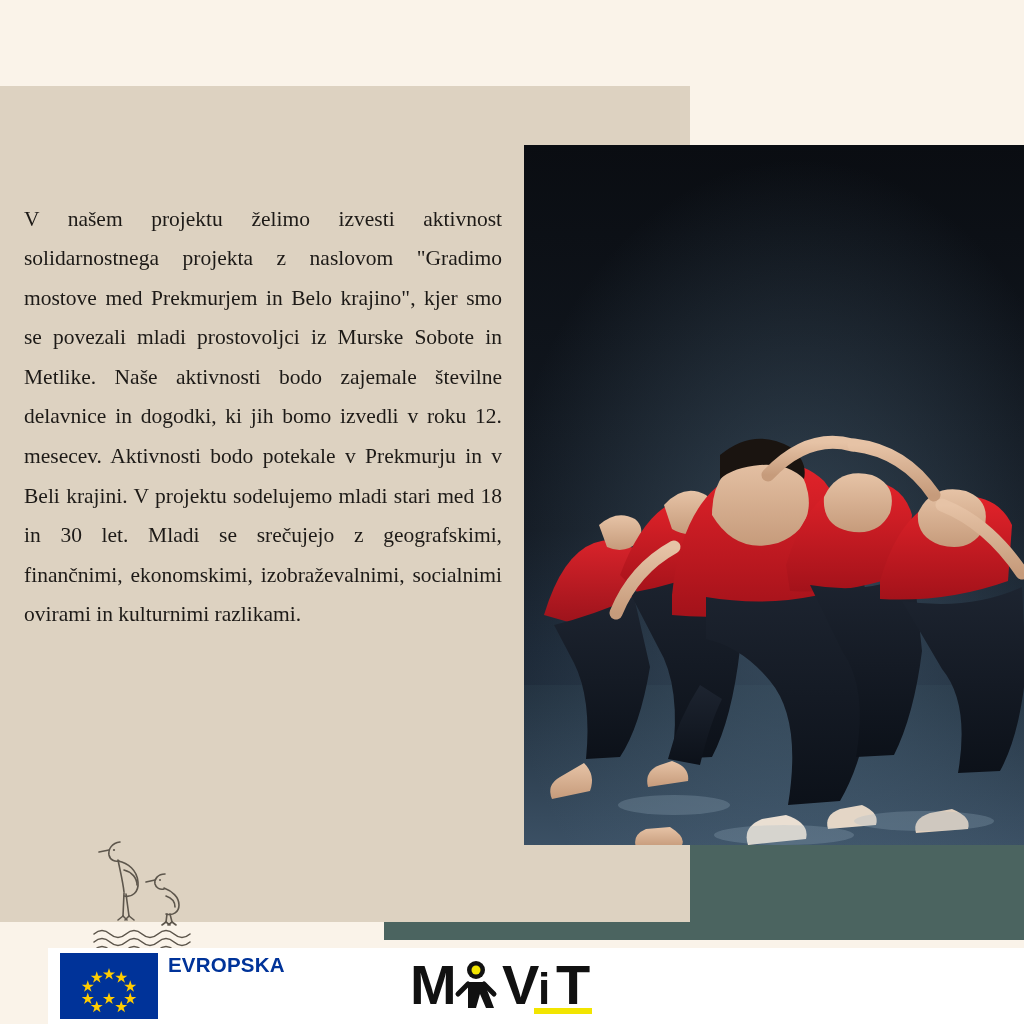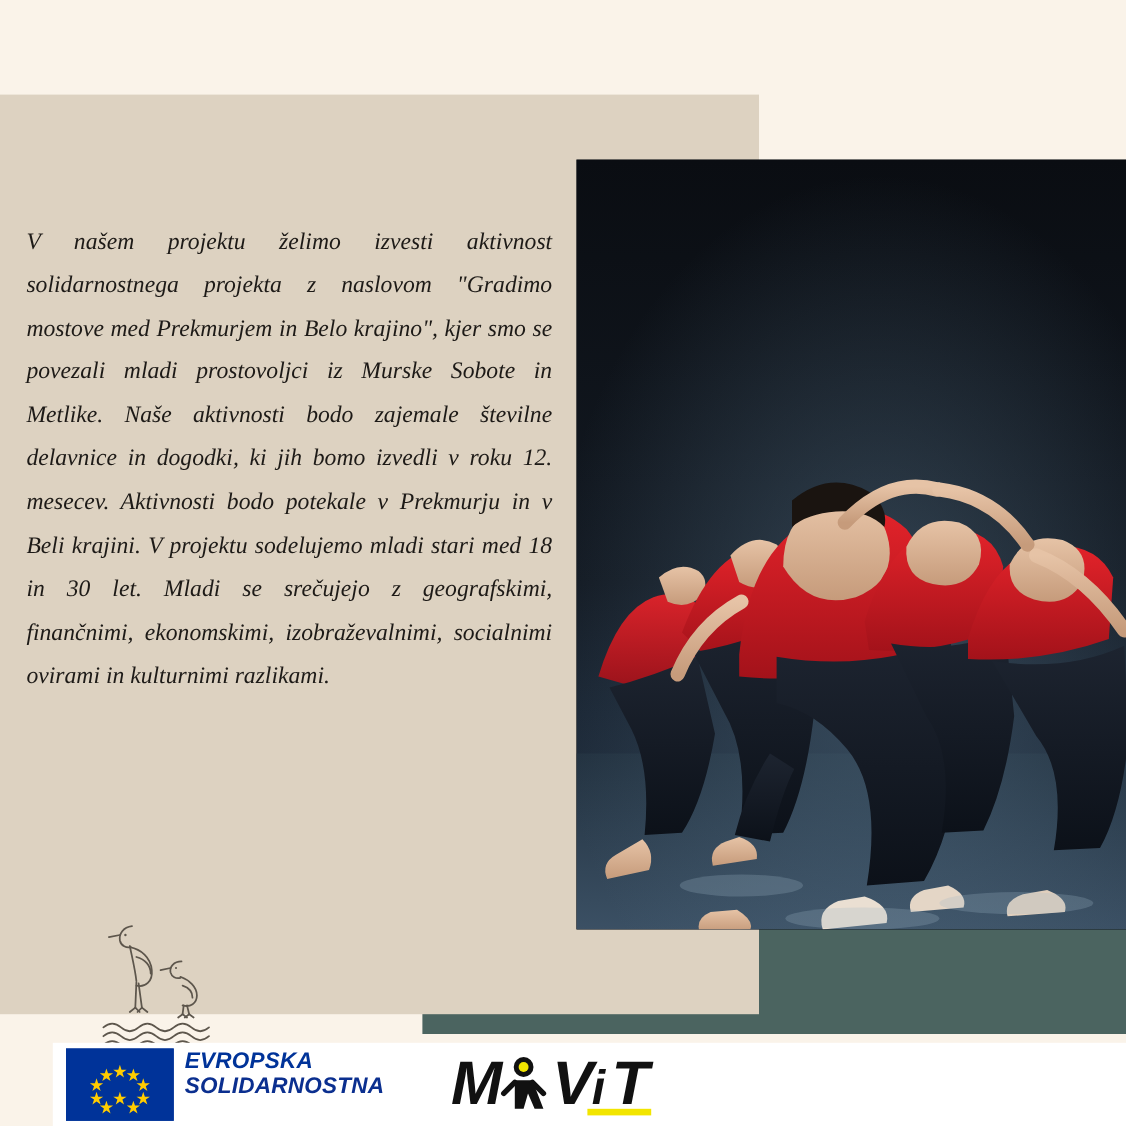--- a/index.html
+++ b/index.html
@@ -14,21 +14,20 @@
     overflow: hidden;
     position: relative;
   }
   .canvas {
     position: absolute;
     inset: 0;
     width: 1024px;
     height: 1024px;
     background: #faf3e9;
     overflow: hidden;
-    font-style: italic;
   }
   
   .teal-block {
     position: absolute;
     left: 384px;
     top: 560px;
     width: 640px;
     height: 380px;
     background: #4b6460;
   }
@@ -283,21 +282,20 @@
         <polygon points="86,33 87.8,38.4 93.4,38.4 88.8,41.7 90.6,47.1 86,43.8 81.4,47.1 83.2,41.7 78.6,38.4 84.2,38.4"></polygon>
         <polygon points="34,48 35.8,53.4 41.4,53.4 36.8,56.7 38.6,62.1 34,58.8 29.4,62.1 31.2,56.7 26.6,53.4 32.2,53.4"></polygon>
         <polygon points="86,48 87.8,53.4 93.4,53.4 88.8,56.7 90.6,62.1 86,58.8 81.4,62.1 83.2,56.7 78.6,53.4 84.2,53.4"></polygon>
         <polygon points="45,58 46.8,63.4 52.4,63.4 47.8,66.7 49.6,72.1 45,68.8 40.4,72.1 42.2,66.7 37.6,63.4 43.2,63.4"></polygon>
         <polygon points="75,58 76.8,63.4 82.4,63.4 77.8,66.7 79.6,72.1 75,68.8 70.4,72.1 72.2,66.7 67.6,63.4 73.2,63.4"></polygon>
       </g>
     </svg>
 
     <div class="eu-label">
       <span class="ln1">EVROPSKA</span>
-      <span class="ln2">SOLIDARNOSTNA</span>
     </div>
 
     <div class="movit">
       <svg width="210" height="72" viewBox="0 0 210 72">
         <text x="0" y="54" font-family="Liberation Sans, sans-serif" font-weight="bold" font-size="56" fill="#111111" letter-spacing="-2">M</text>
         <g>
           <circle cx="66" cy="20" r="9" fill="#111111"></circle>
           <path d="M58 32 l16 0 l10 26 l-8 0 l-6 -14 l-4 14 l-8 0 z" fill="#111111"></path>
           <path d="M58 34 l-10 10 M74 34 l10 10" stroke="#111111" stroke-width="5" stroke-linecap="round"></path>
           <circle cx="66" cy="20" r="4.5" fill="#f2e500"></circle>

